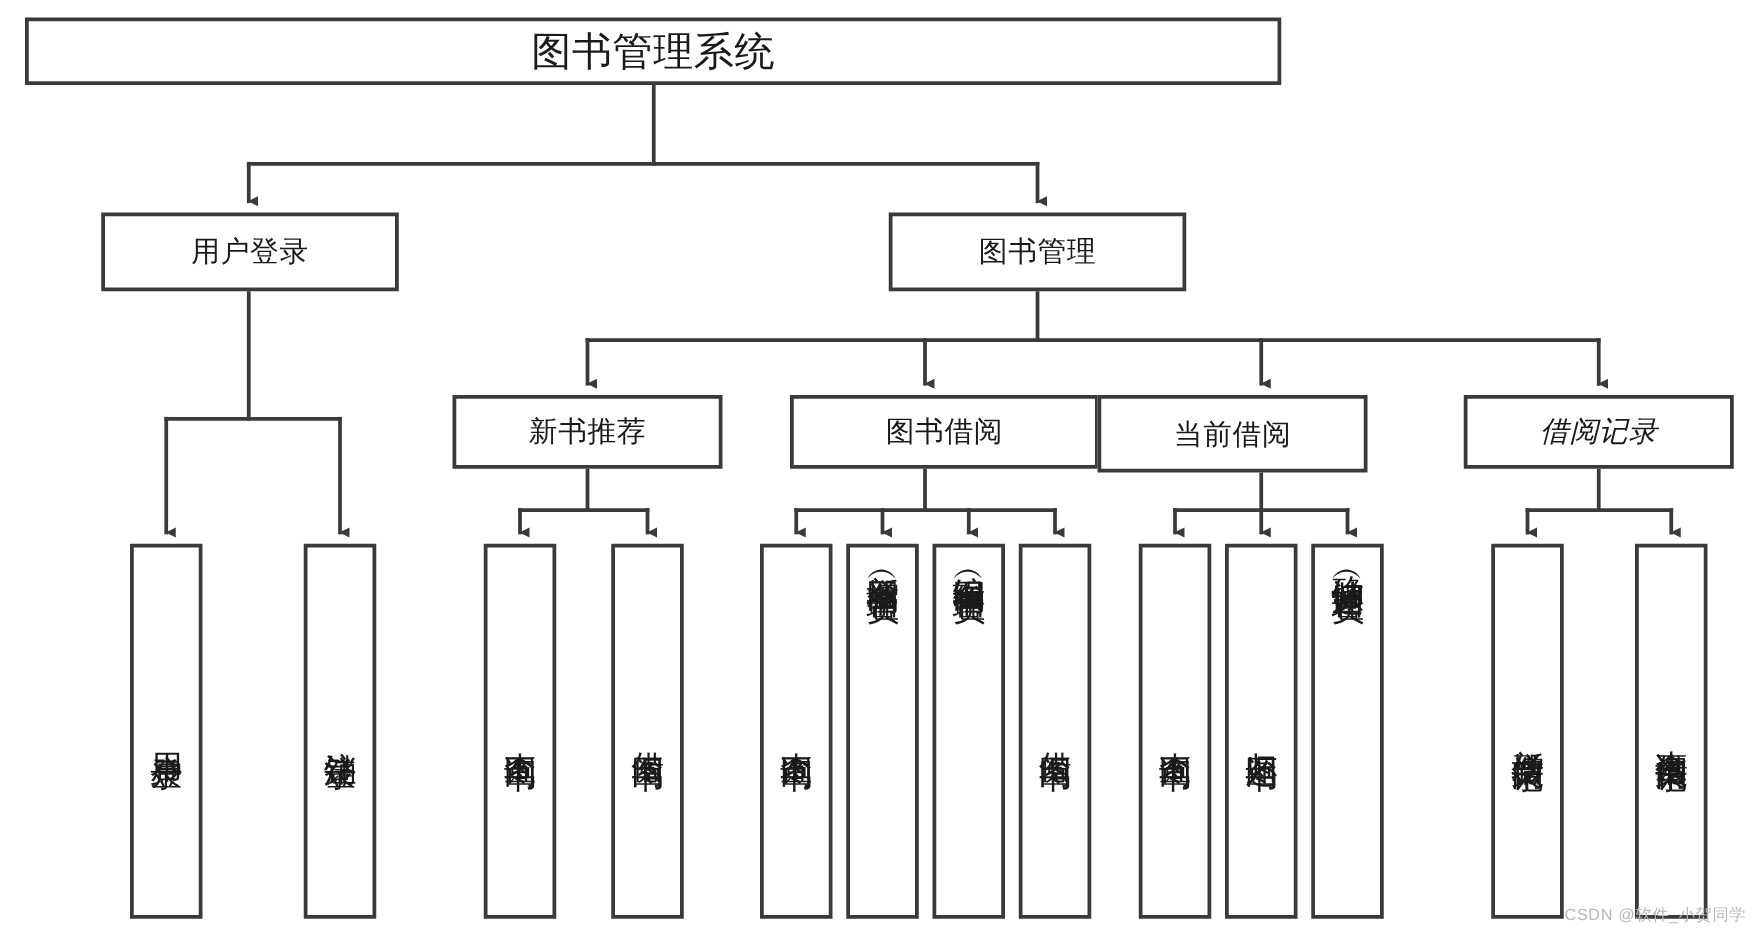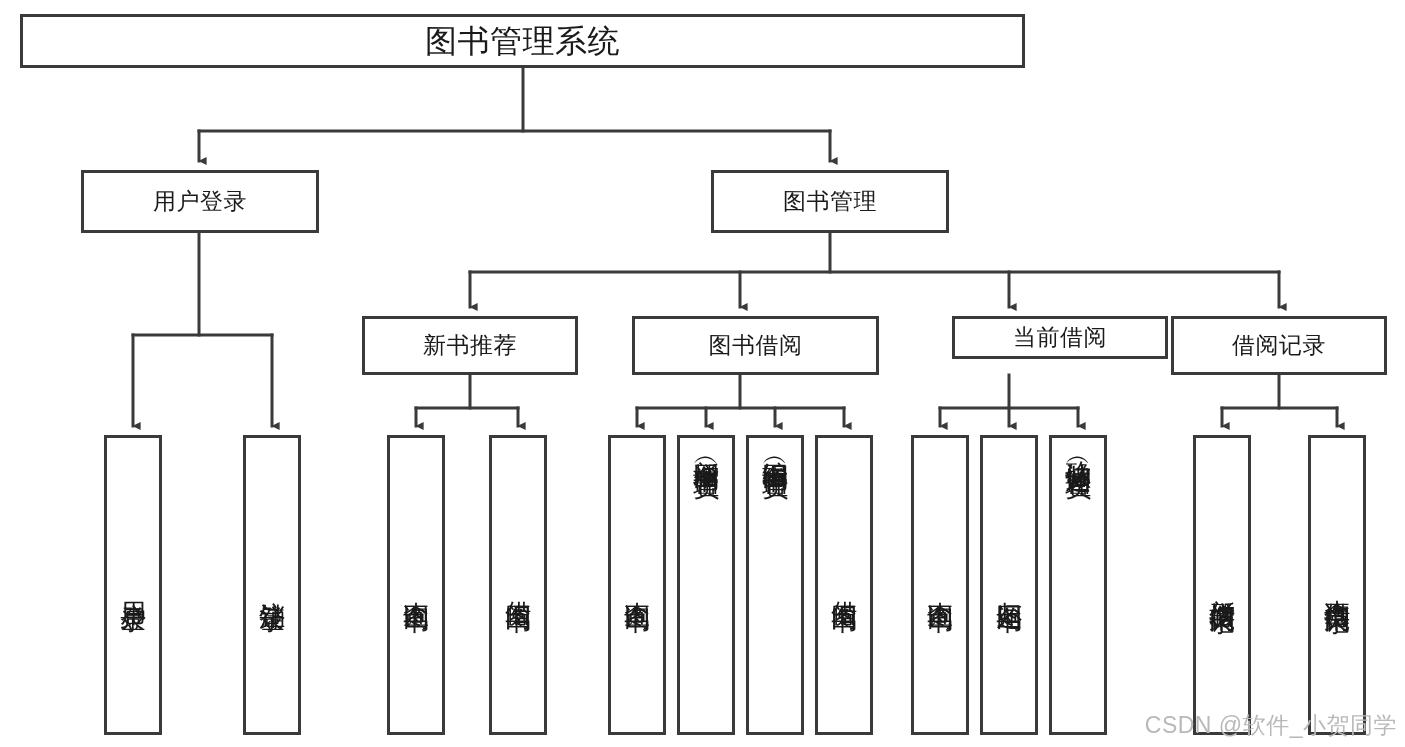--- a/index.html
+++ b/index.html
@@ -61,21 +61,21 @@
     white-space: nowrap;
     text-align: center;
     color: #1a1a1a;
   }
   .leaf-center .node-label-v { margin-top: auto; margin-bottom: auto; }
   .leaf-top .node-label-v { margin-top: 2px; margin-bottom: auto; }
   .watermark {
     position: absolute;
     right: 8px;
     bottom: 6px;
-    font-size: 23px;
+    font-size: 13px;
     color: #b9b9b9;
     letter-spacing: 0.5px;
     white-space: nowrap;
     pointer-events: none;
   }
 </style>
 </head>
 <body>
 
 <div id="diagram-root">
@@ -145,25 +145,25 @@
   </div>
 
   <div class="node-box" style="left:711px; top:170px; width:238px; height:63px;">
     <span class="node-label-h">图书管理</span>
   </div>
 
   <div class="node-box" style="left:632px; top:316px; width:247px; height:59px;">
     <span class="node-label-h">图书借阅</span>
   </div>
 
-  <div class="node-box" style="left:952px; top:316px; width:216px; height:43px;">
+  <div class="node-box" style="left:878px; top:316px; width:216px; height:62px;">
     <span class="node-label-h">当前借阅</span>
   </div>
 
-  <div class="node-box" style="left:1171px; top:316px; width:216px; height:59px;">
+  <div class="node-box" style="left:1171px; top:316px; width:216px; height:59px;font-style:italic;">
     <span class="node-label-h">借阅记录</span>
   </div>
 
   <div class="node-box node-leaf leaf-center" style="left:104px; top:435px; width:58px; height:300px;">
     <span class="node-label-v">用户登录</span>
   </div>
 
   <div class="node-box node-leaf leaf-center" style="left:243px; top:435px; width:58px; height:300px;">
     <span class="node-label-v">注销登录</span>
   </div>

